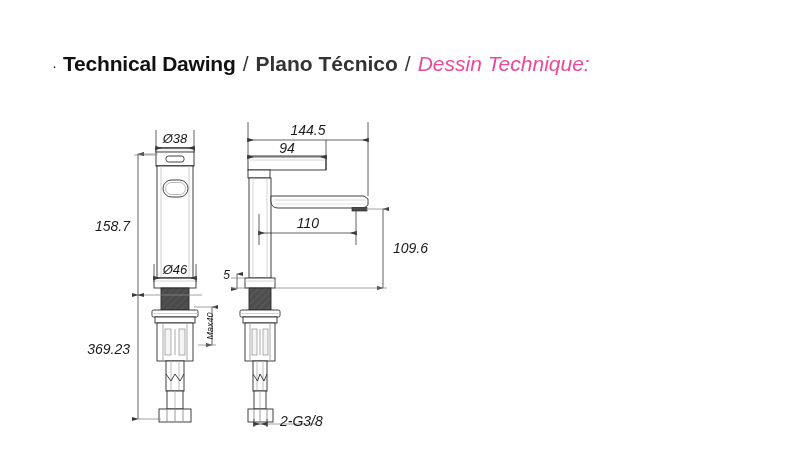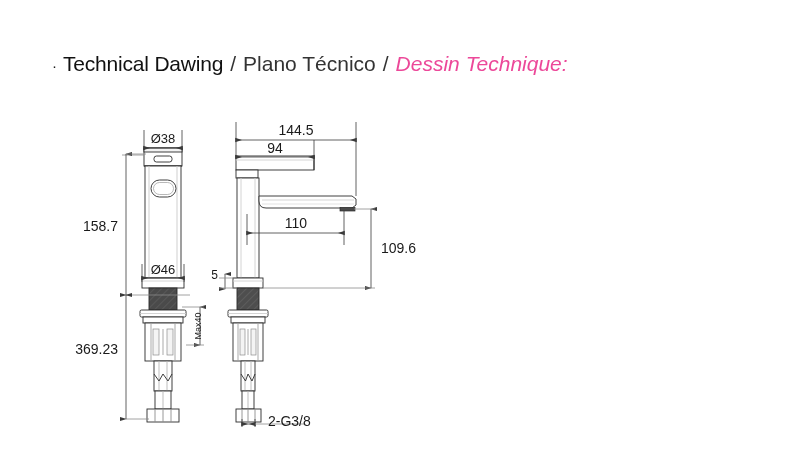--- a/index.html
+++ b/index.html
@@ -30,49 +30,50 @@
     white-space: nowrap;
   }
   .title-bullet {
     font-size: 15px;
     line-height: 1;
     color: #1a1a1a;
     margin-right: 6px;
   }
   .title-en {
     font-size: 21px;
-    font-weight: normal;
+    font-weight: bold;
     letter-spacing: -0.2px;
     color: #111111;
   }
   .title-sep {
     font-size: 21px;
     font-weight: normal;
     color: #333333;
     margin: 0 7px;
   }
   .title-es {
     font-size: 21px;
-    font-weight: normal;
+    font-weight: bold;
     color: #333333;
   }
   .title-fr {
     font-size: 21px;
     font-style: italic;
     font-weight: normal;
     color: #ec4899;
   }
 
   
   #drawing {
     position: absolute;
-    left: 4px;
+    left: 16px;
     top: 0;
     width: 712px;
     height: 476px;
+    font-style: italic;
   }
   #drawing svg {
     display: block;
   }
 
   
 </style>
 </head>
 <body>
 

